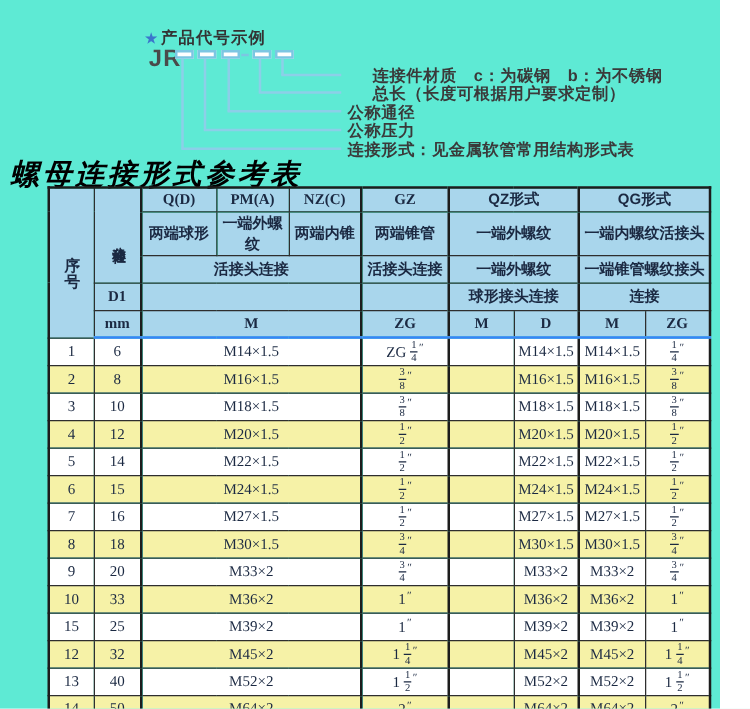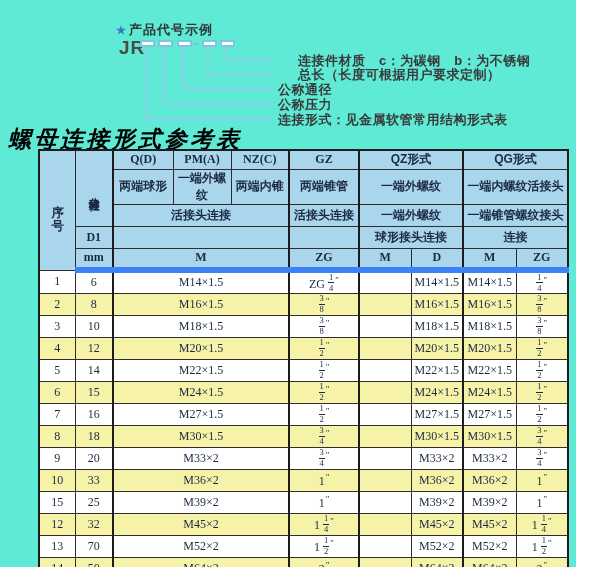--- a/index.html
+++ b/index.html
@@ -36,21 +36,21 @@
   
   table.ref{position:absolute;left:38px;top:149px;width:529px;border-collapse:collapse;
             table-layout:fixed;border:2px solid #1c1c1c;}
   table.ref th, table.ref td{border:1px solid #2e2e2e;padding:0;text-align:center;
             vertical-align:middle;color:#1b2942;overflow:hidden;}
   table.ref th{background:#a9d6ec;font-weight:bold;font-size:12px;}
   .lat{font-family:"Liberation Serif","DejaVu Serif",serif;font-size:12.5px;}
   .bl2{border-left-width:2px !important;border-left-color:#1c1c1c !important;}
   thead tr.hr1{height:19px;} thead tr.hr2{height:19px;} thead tr.hr3{height:22px;}
   thead tr.hr4{height:22px;} thead tr.hr5{height:22px;}
-  thead tr.hr5 th{border-bottom:6px solid #3b82f6;}
+  thead tr.hr5 th{border-bottom:2px solid #3b82f6;}
   tbody tr{height:22px;background:#ffffff;}
   tbody tr:nth-child(even){background:#f6f2a7;}
   td.c-num{font-family:"Liberation Serif","DejaVu Serif",serif;font-size:12px;}
   td.c-spec{font-family:"Liberation Serif","DejaVu Serif",serif;font-size:12px;}
   .vtext{display:inline-block;writing-mode:vertical-lr;text-orientation:upright;}
   .vt-seq{letter-spacing:14px;font-size:12.5px;}
   .vt-dn{letter-spacing:1px;font-size:11px;}
   .frac{display:inline-block;vertical-align:-0.4em;font-size:8.5px;line-height:1.05;text-align:center;}
   .frac .fn{display:block;border-bottom:1px solid currentColor;padding:0 1px 0.5px;}
   .frac .fd{display:block;padding-top:0.5px;}
@@ -265,21 +265,21 @@
           <td class="c-num">32</td>
           <td class="c-spec bl2" colspan="3">M45×2</td>
           <td class="c-spec bl2">1 <span class="frac"><span class="fn">1</span><span class="fd">4</span></span><span class="prime">″</span></td>
           <td class="c-spec bl2"></td>
           <td class="c-spec">M45×2</td>
           <td class="c-spec bl2">M45×2</td>
           <td class="c-spec">1 <span class="frac"><span class="fn">1</span><span class="fd">4</span></span><span class="prime">″</span></td>
         </tr>
         <tr>
           <td class="c-num">13</td>
-          <td class="c-num">70</td>
+          <td class="c-num">40</td>
           <td class="c-spec bl2" colspan="3">M52×2</td>
           <td class="c-spec bl2">1 <span class="frac"><span class="fn">1</span><span class="fd">2</span></span><span class="prime">″</span></td>
           <td class="c-spec bl2"></td>
           <td class="c-spec">M52×2</td>
           <td class="c-spec bl2">M52×2</td>
           <td class="c-spec">1 <span class="frac"><span class="fn">1</span><span class="fd">2</span></span><span class="prime">″</span></td>
         </tr>
         <tr>
           <td class="c-num">14</td>
           <td class="c-num">50</td>

